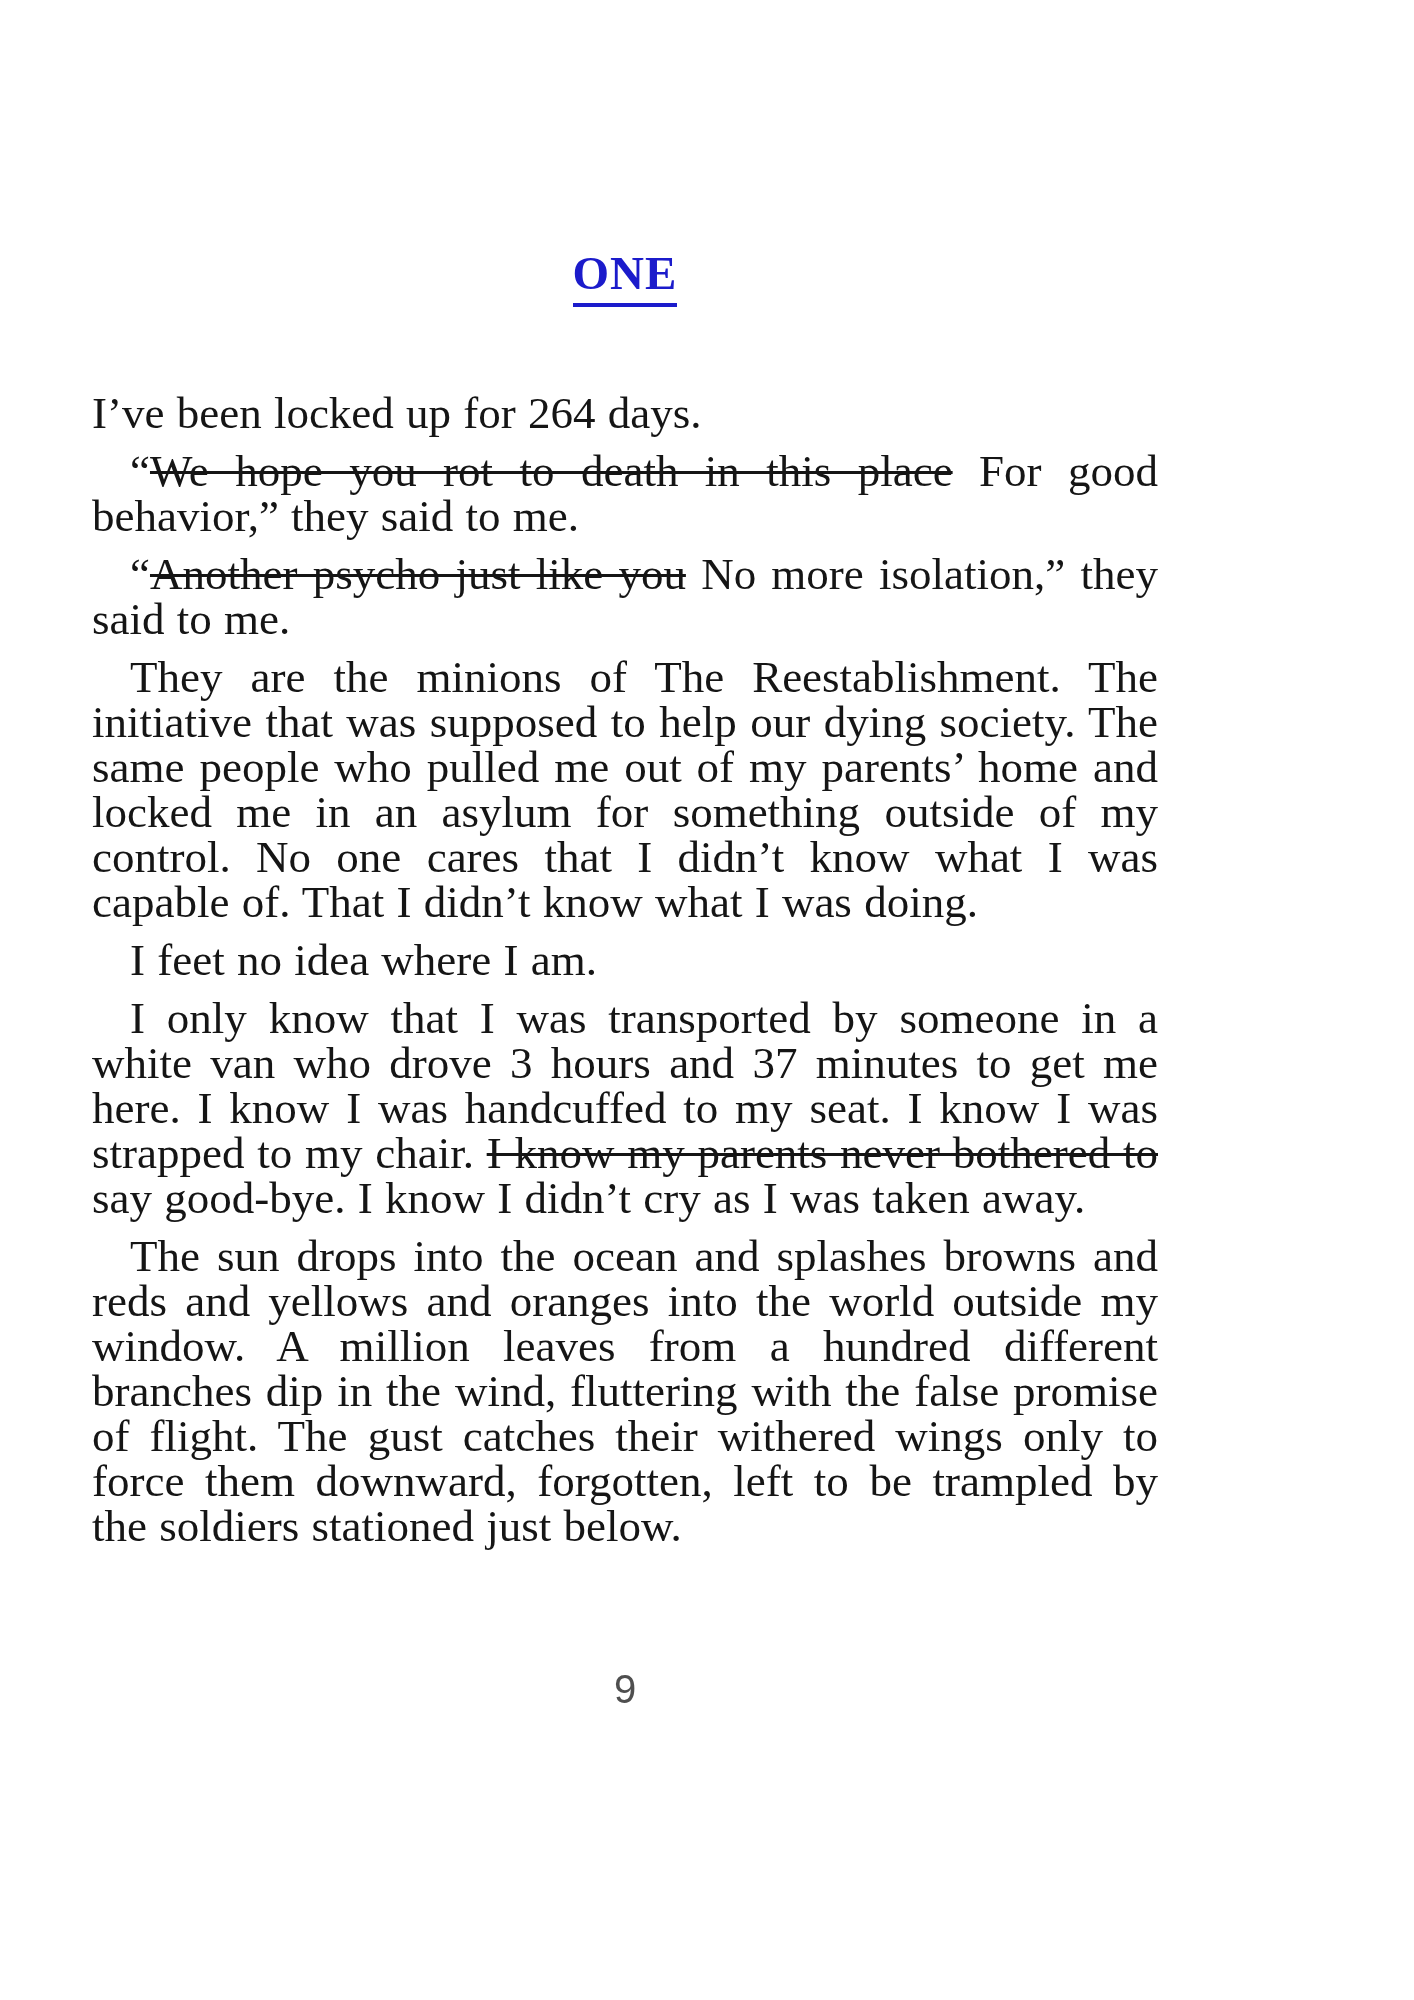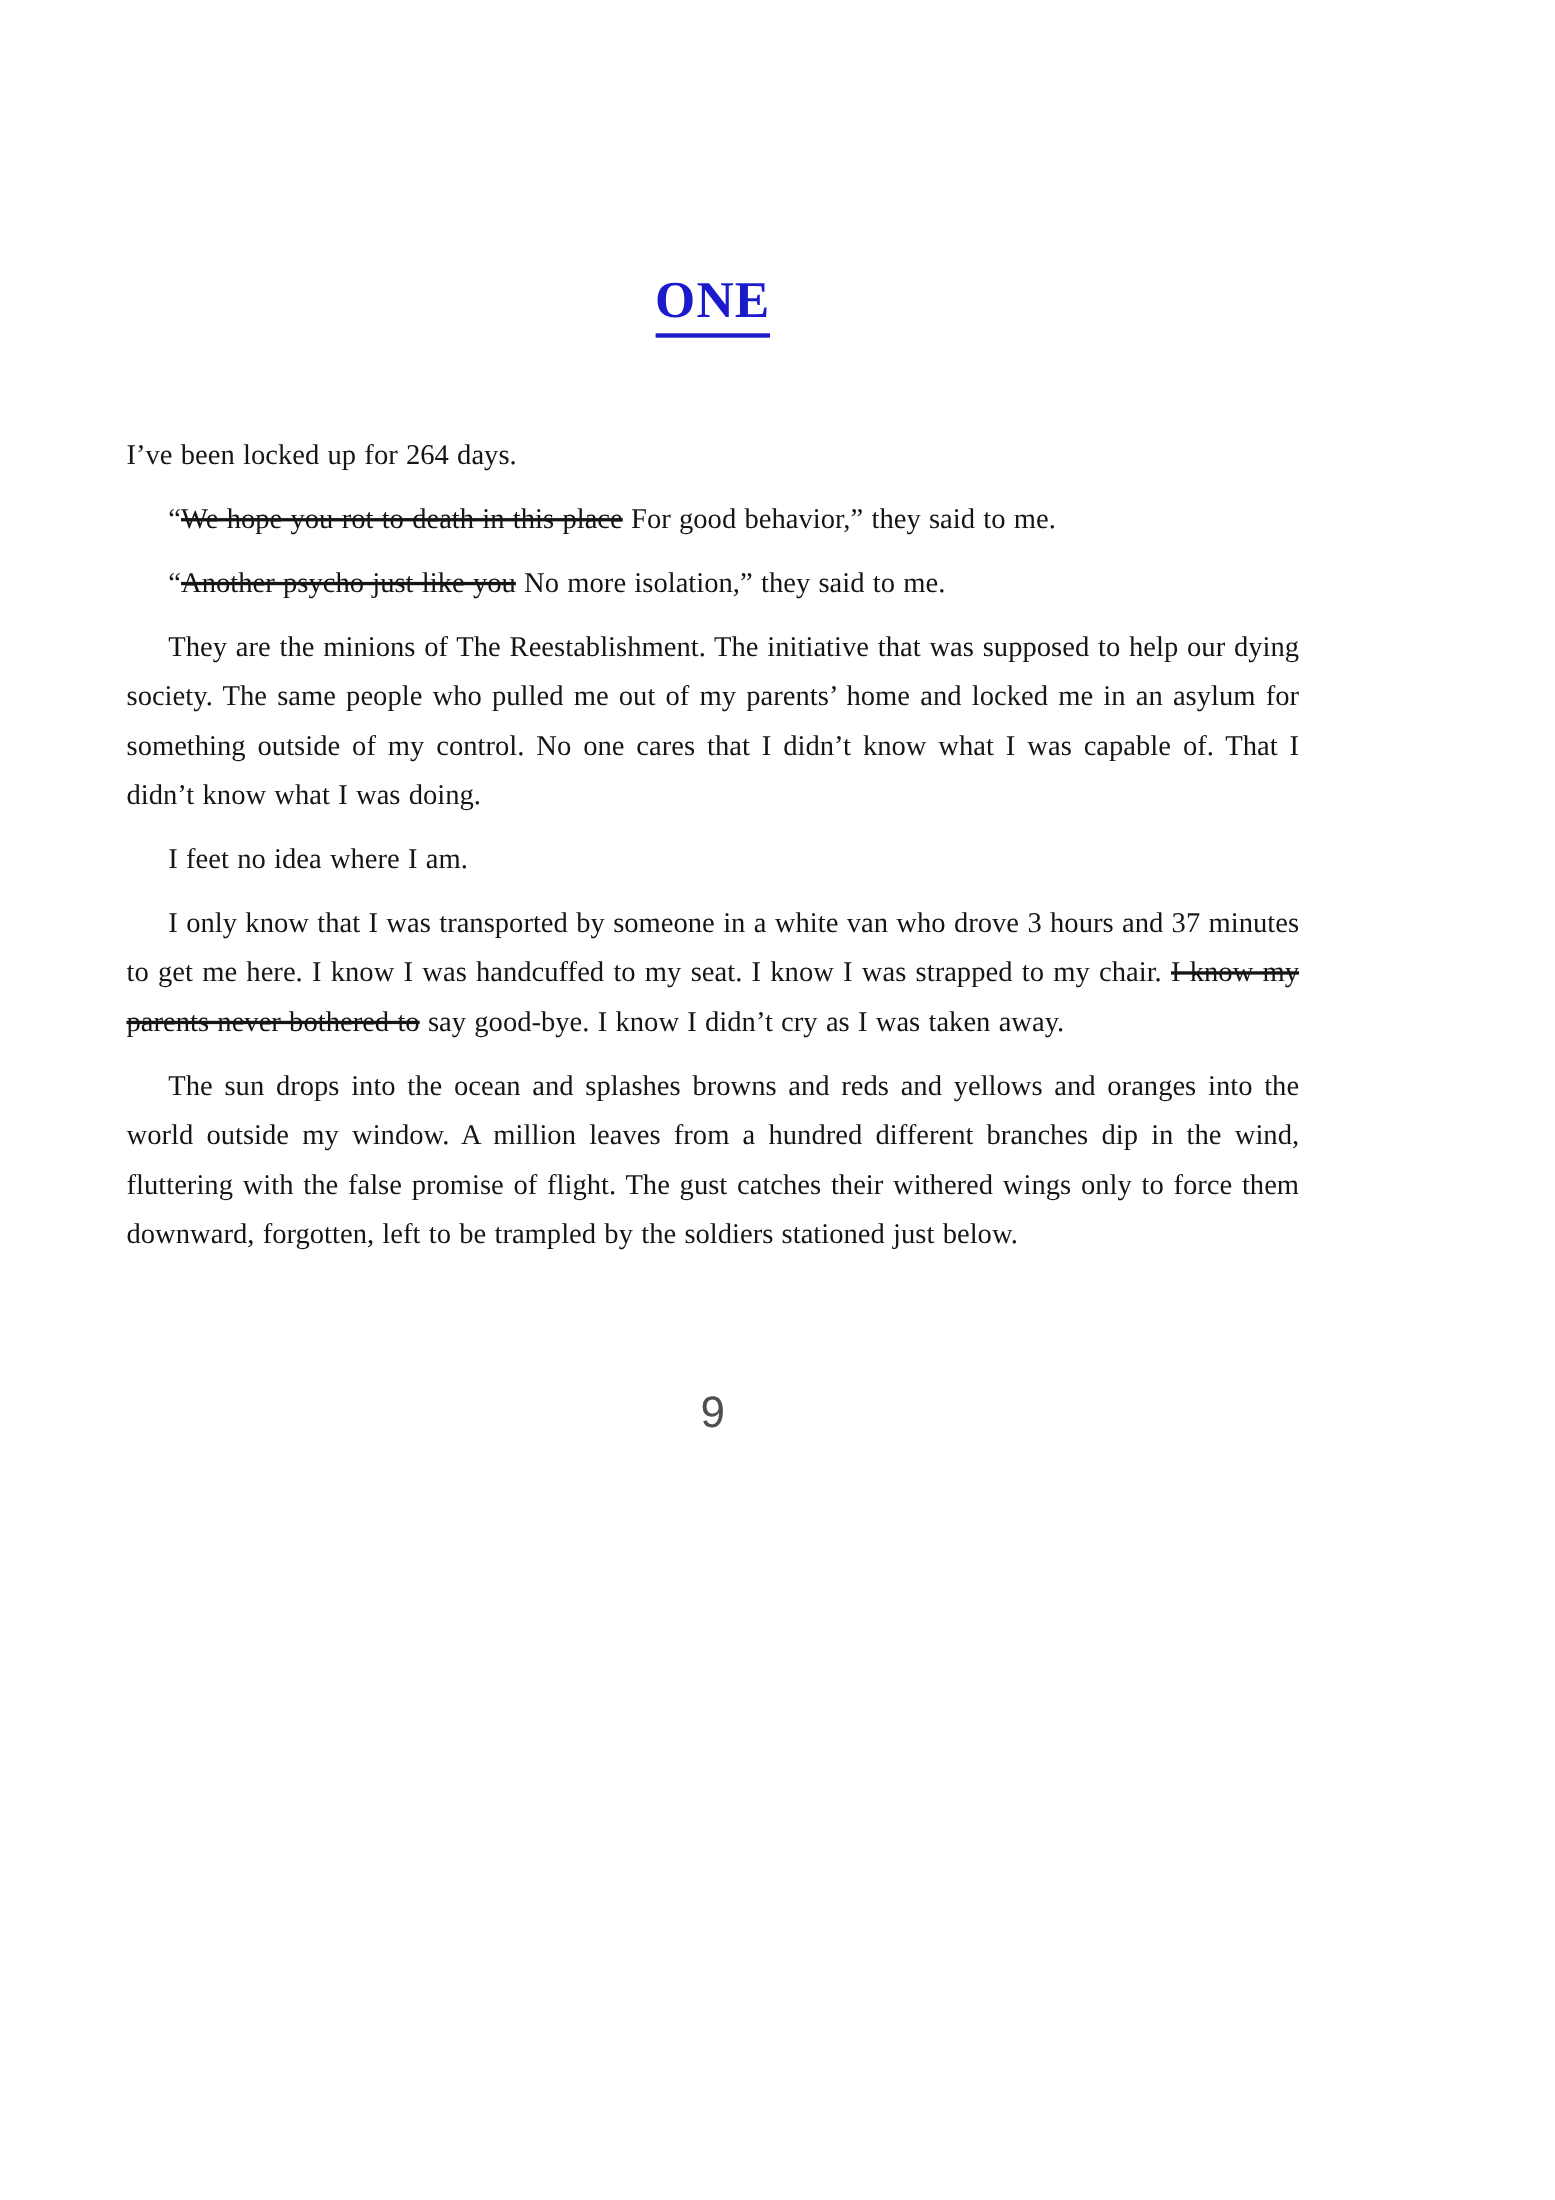--- a/index.html
+++ b/index.html
@@ -11,41 +11,41 @@
     position: relative;
     width: 1414px;
     height: 2000px;
     background: #ffffff;
     overflow: hidden;
     font-family: "Liberation Serif", "DejaVu Serif", serif;
     color: #151515;
   }
   .content {
     width: 1066px;
-    margin-left: 115px;
+    margin-left: 92px;
     padding-top: 248px;
   }
   .chapter-title-wrap {
     text-align: center;
     margin: 0 0 84px 0;
   }
   .chapter-title {
     display: inline-block;
     font-size: 47px;
     font-weight: bold;
     letter-spacing: 1px;
     color: #1b1bcb;
     text-decoration: none;
     border-bottom: 4px solid #1b1bcb;
     padding-bottom: 3px;
     line-height: 1.1;
     cursor: pointer;
   }
   .body-text p.para {
-    font-size: 26px;
+    font-size: 45px;
     line-height: 45px;
     margin: 0 0 13px 0;
     text-align: justify;
     text-indent: 38px;
     hyphens: none;
     word-spacing: 1px;
   }
   .body-text p.para.no-indent {
     text-indent: 0;
   }

